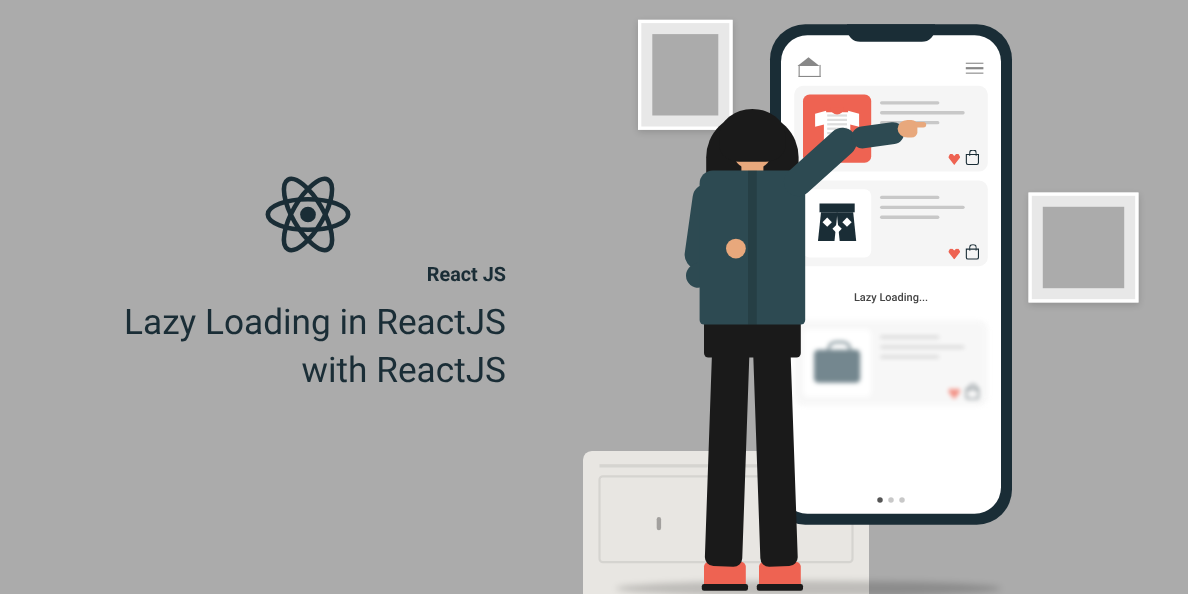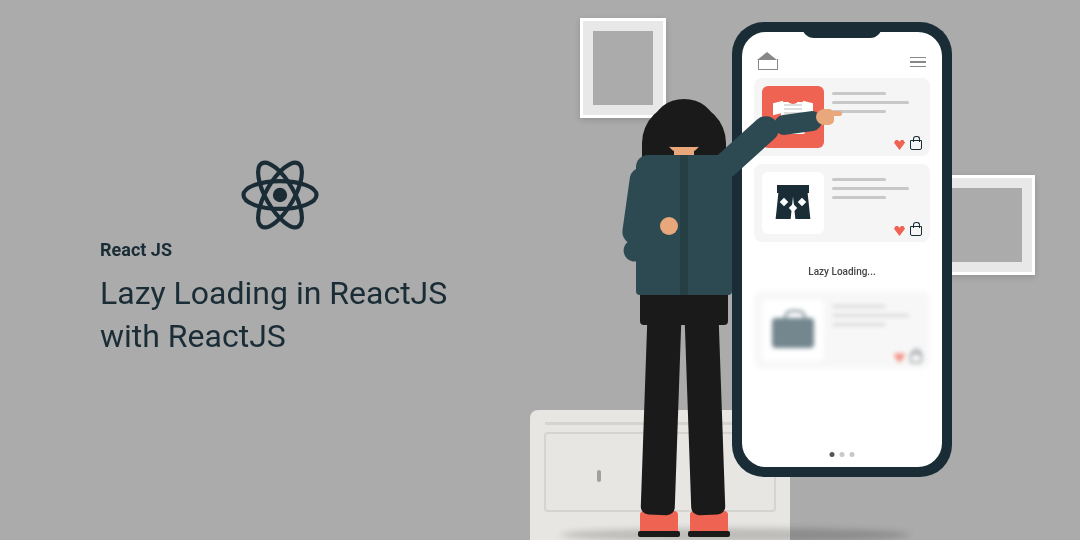--- a/index.html
+++ b/index.html
@@ -1,30 +1,30 @@
 <!DOCTYPE html>
 <html><head>
 <meta charset="utf-8">
 <style>
 *{margin:0;padding:0;box-sizing:border-box}
 body{width:1080px;height:540px;background:#ababab;font-family:-apple-system,BlinkMacSystemFont,"Segoe UI",Roboto,sans-serif;overflow:hidden;position:relative}
-.left{position:absolute;left:100px;top:155px;width:360px;text-align:left}
+.left{position:absolute;left:100px;top:155px;width:360px;text-align:right}
 .react-logo{width:80px;height:80px;margin:0 auto 4px}
 .react-label{font-size:18px;font-weight:700;color:#1a2d36;margin-bottom:12px}
 .title{font-size:32px;font-weight:400;color:#1a2d36;line-height:1.35}
 .frame{position:absolute;background:#e8e8e8;border:3px solid #fff;box-shadow:0 2px 6px rgba(0,0,0,.15)}
 .frame::after{content:"";position:absolute;inset:10px;background:#ababab}
 .frame1{left:580px;top:18px;width:86px;height:100px}
 .frame2{left:935px;top:175px;width:100px;height:100px}
 .dresser{position:absolute;left:530px;bottom:0;width:260px;height:130px;background:#e8e6e2;border-radius:8px 8px 0 0}
 .dresser::before{content:"";position:absolute;left:15px;right:15px;top:12px;height:3px;background:rgba(0,0,0,.08)}
 .drawer{position:absolute;top:22px;width:110px;height:80px;border:2px solid rgba(0,0,0,.08);border-radius:4px}
 .drawer::after{content:"";position:absolute;left:50%;top:36px;transform:translateX(-50%);width:4px;height:12px;background:rgba(0,0,0,.3);border-radius:2px}
 .drawer1{left:14px}.drawer2{right:14px}
-.phone{position:absolute;left:732px;top:22px;width:220px;height:455px;background:#1a2d36;border-radius:32px;padding:10px}
+.phone{position:absolute;left:700px;top:22px;width:220px;height:455px;background:#1a2d36;border-radius:32px;padding:10px}
 .notch{position:absolute;top:0;left:50%;transform:translateX(-50%);width:80px;height:16px;background:#1a2d36;border-radius:0 0 12px 12px;z-index:2}
 .screen{width:100%;height:100%;background:#fff;border-radius:24px;position:relative;overflow:hidden;padding:22px 12px 12px}
 .topbar{display:flex;justify-content:space-between;align-items:center;padding:0 4px 8px}
 .home-ico{width:18px;height:16px;position:relative}
 .home-ico::before{content:"";position:absolute;left:0;bottom:0;width:18px;height:10px;border:1.5px solid #888;border-top:none}
 .home-ico::after{content:"";position:absolute;left:-1px;top:-2px;width:0;height:0;border-left:10px solid transparent;border-right:10px solid transparent;border-bottom:8px solid #888}
 .burger{display:flex;flex-direction:column;gap:3px}
 .burger span{width:16px;height:1.5px;background:#888}
 .card{background:#f5f5f5;border-radius:8px;margin-bottom:8px;padding:8px;display:flex;gap:8px;position:relative}
 .thumb{width:62px;height:62px;border-radius:6px;display:flex;align-items:center;justify-content:center}

